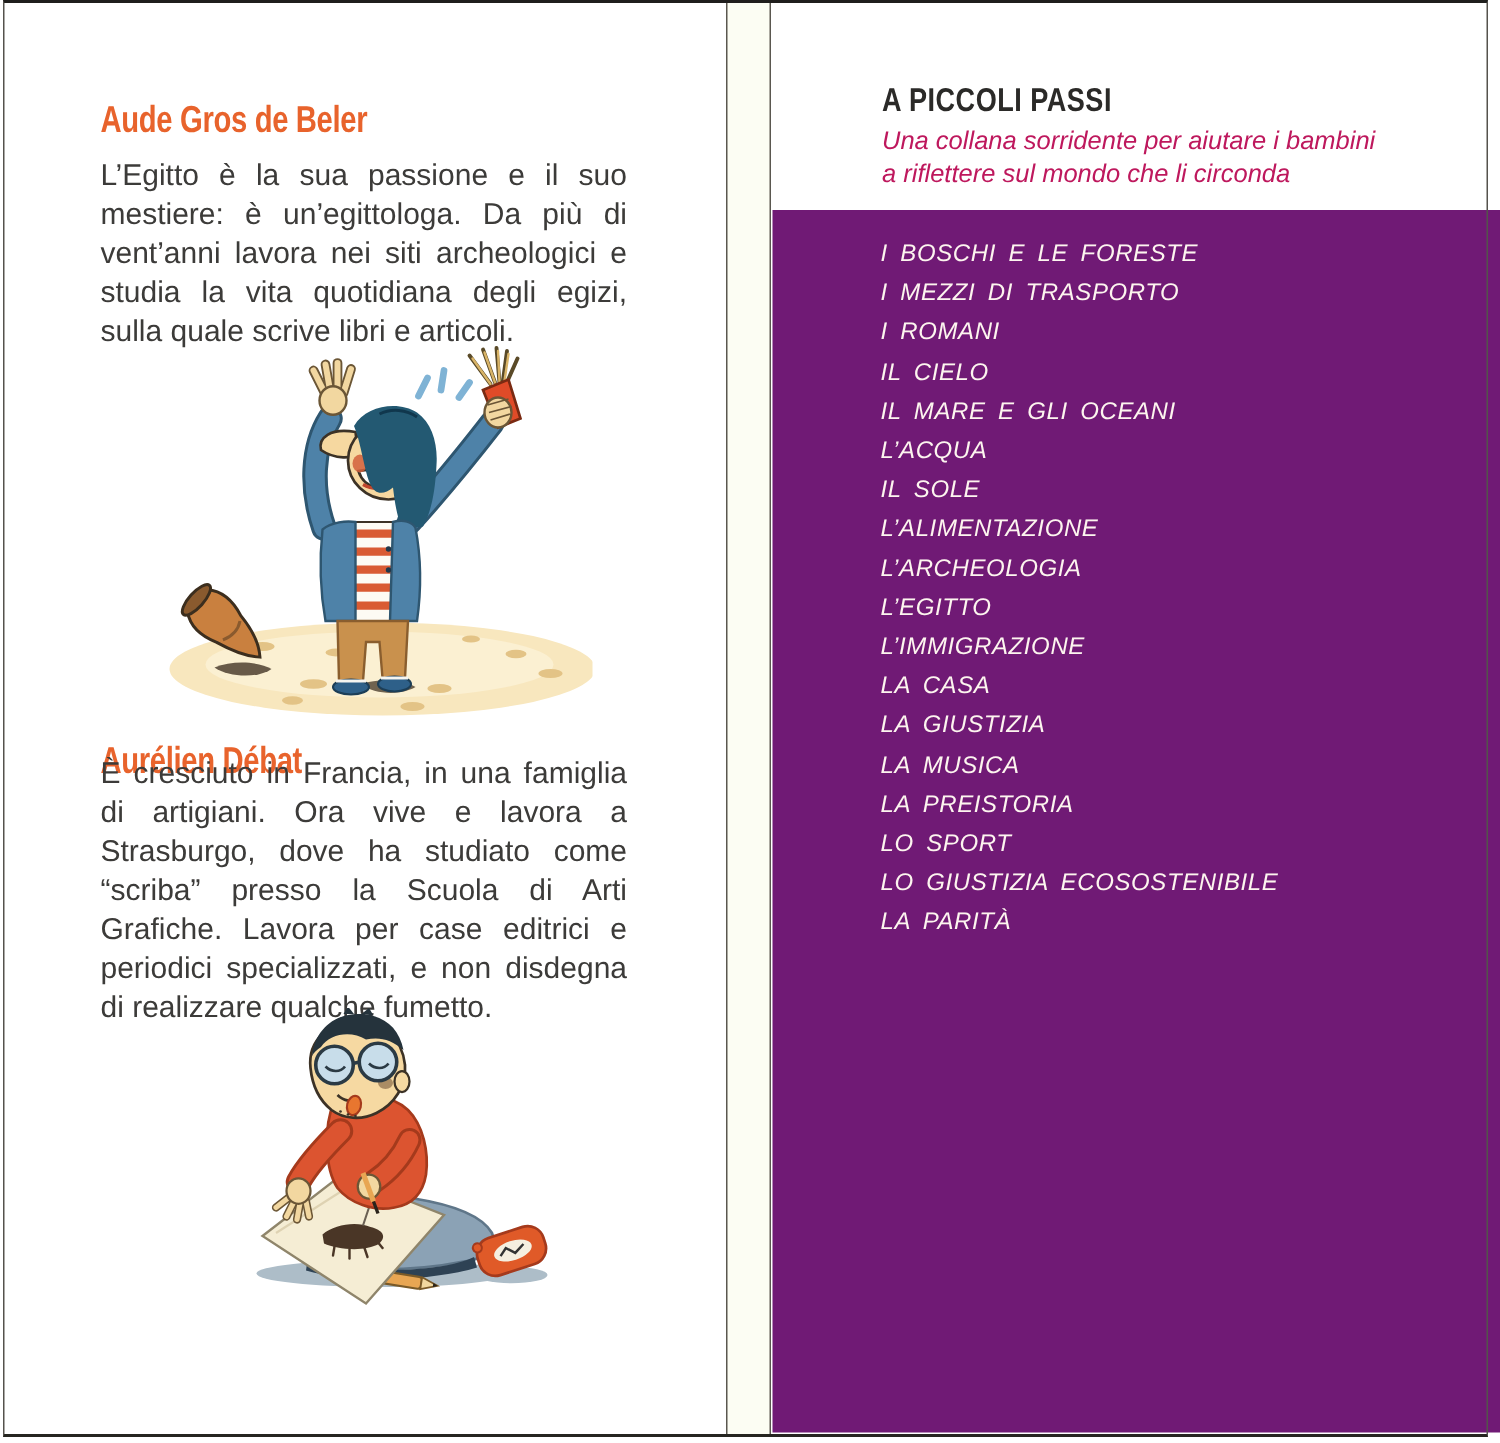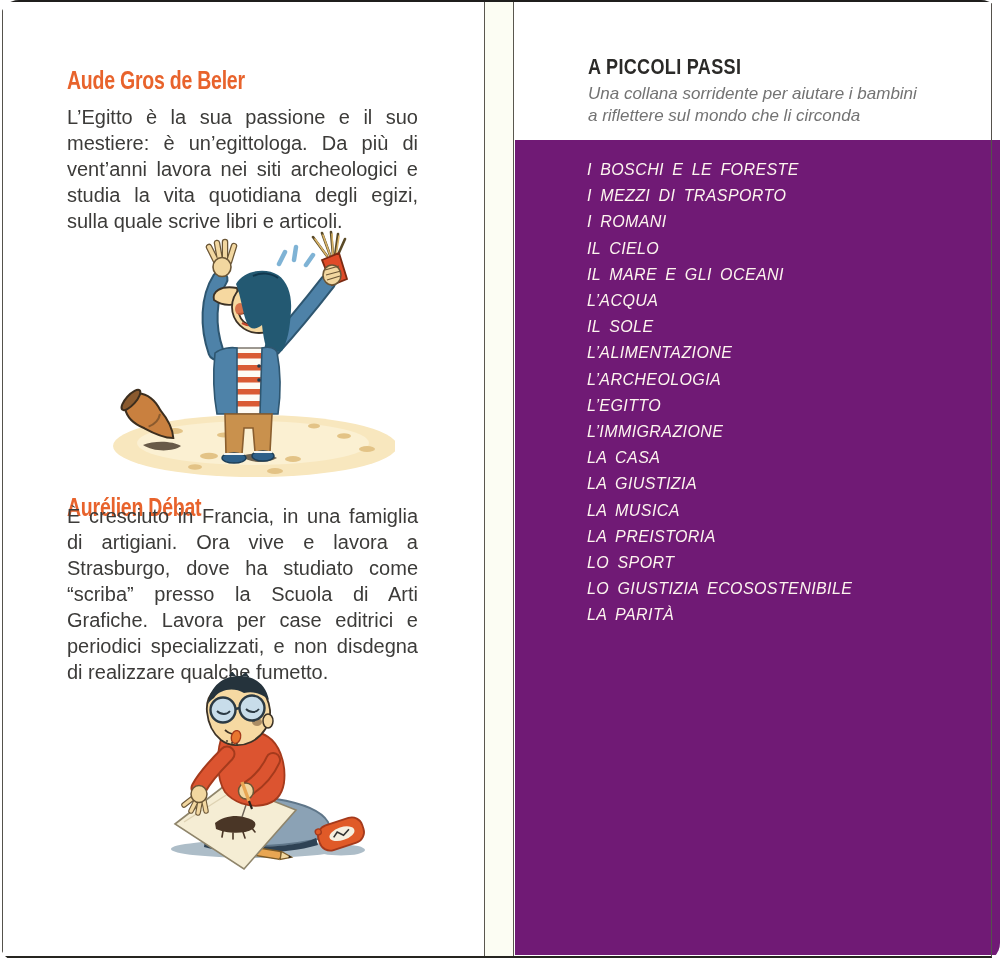--- a/index.html
+++ b/index.html
@@ -1,18 +1,18 @@
 <!DOCTYPE html>
 <html><head>
 <meta charset="utf-8">
 <style>
   html,body{margin:0;padding:0;background:#ffffff;}
   .canvas{
     position:relative;width:1000px;height:962px;background:#ffffff;
-    font-family:"Liberation Sans",sans-serif;overflow:hidden;border-radius:19px;
+    font-family:"Liberation Sans",sans-serif;overflow:hidden;
   }
   
   .frame{
     position:absolute;left:2px;top:0;width:990px;height:958px;
     border-top:2.5px solid #1f1e1c;border-bottom:2.5px solid #262520;
     border-left:1.5px solid #55524c;border-right:1.5px solid #55524c;
     box-sizing:border-box;pointer-events:none;
   }
   
   .gutter{
@@ -28,21 +28,21 @@
     position:absolute;left:67px;width:351px;margin:0;text-align:justify;
     font-size:20px;line-height:26px;color:#3C3B39;
   }
   .series-title{
     position:absolute;left:588px;top:54px;margin:0;color:#2B2A28;font-weight:bold;
     font-size:22px;letter-spacing:0.4px;transform:scaleX(0.82);transform-origin:left top;
     white-space:nowrap;
   }
   .series-subtitle{
     position:absolute;left:588px;top:83px;margin:0;font-style:italic;
-    font-size:17px;line-height:21.5px;color:#737373;
+    font-size:17px;line-height:21.5px;color:#be185d;
   }
   .orange-panel{
     position:absolute;left:515px;top:140px;width:516px;height:815px;background:#701a75;font-style:italic;
   }
   .series-list{
     margin:0;padding:17px 0 0 72px;list-style:none;
   }
   .series-list li{
     font-size:16px;line-height:26.2px;color:#FDF5EF;
     letter-spacing:0.4px;word-spacing:3.5px;

